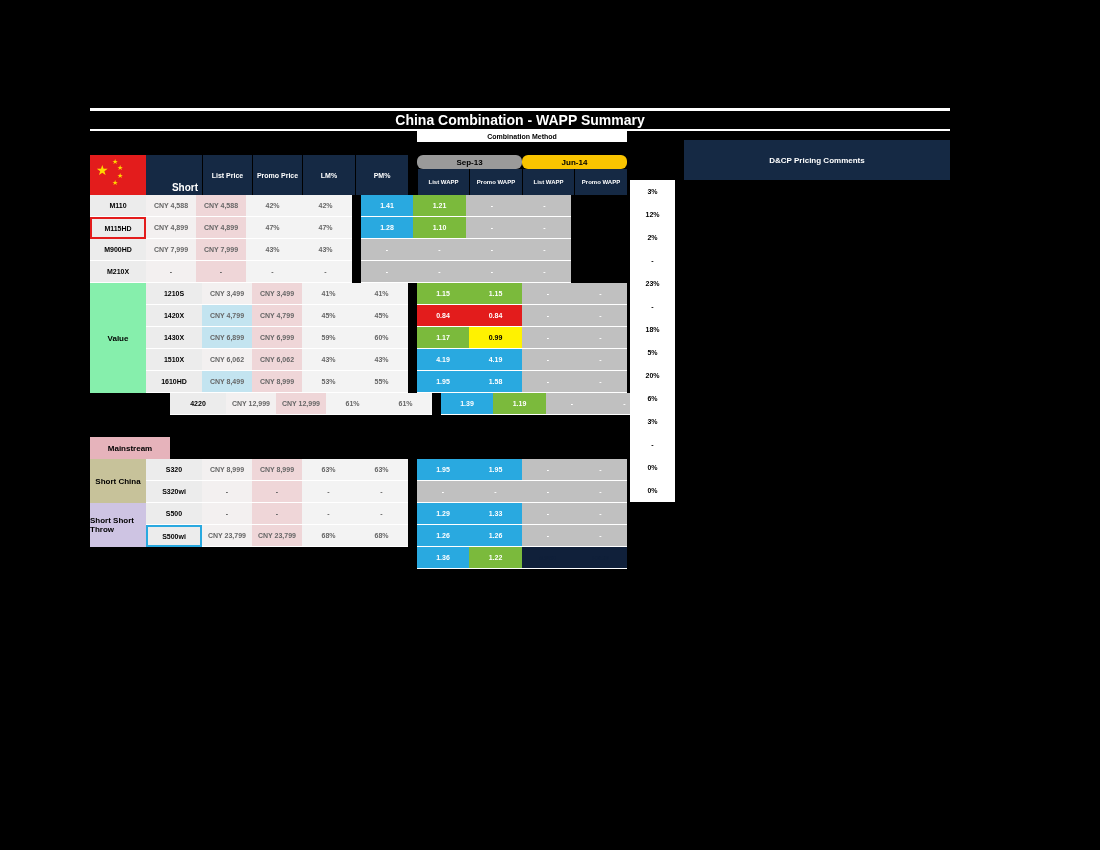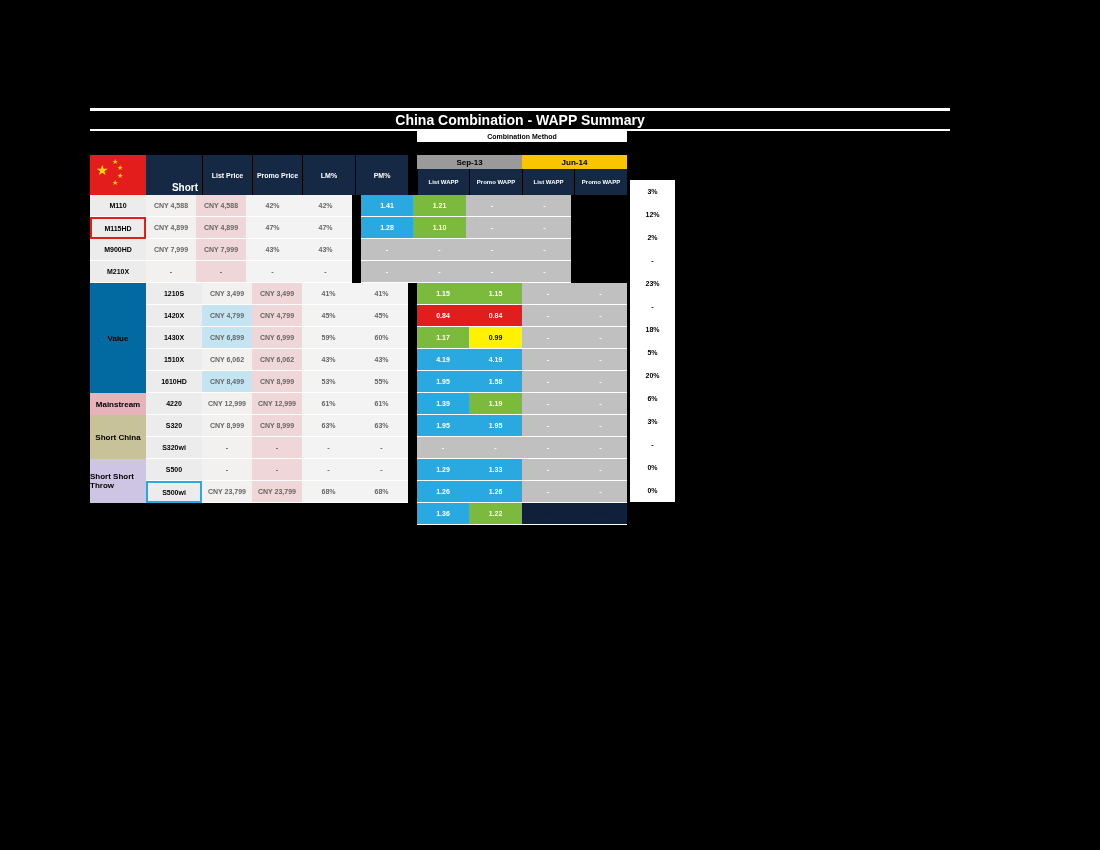--- a/index.html
+++ b/index.html
@@ -5,42 +5,42 @@
   body { margin:0; padding:0; background:#000; font-family: Arial, Helvetica, sans-serif; width:1100px; height:850px; overflow:hidden; }
   .sheet { position:absolute; left:90px; top:108px; width:955px; background:#000; }
   .title { color:#fff; background:#000; font:bold 14px Arial; text-align:center; padding:1px 0; width:860px; border-top:3px solid #fff; border-bottom:2px solid #fff;}
   .comb { color:#000; background:#fff; font:bold 7px Arial; text-align:center; width:210px; position:absolute; left:327px; top:23px; padding:2px 0;}
   .flag { width:56px; height:40px; background:#e31c1c; position:relative; }
   .star { position:absolute; color:#ffd700; font-size:14px; left:6px; top:7px; }
   .sstar { position:absolute; color:#ffd700; font-size:7px; }
   .china-lbl { width:56px; height:40px; background:#152944; color:#fff; font:bold 10px Arial; display:flex; align-items:flex-end; justify-content:flex-end; padding:0 4px 2px 0; box-sizing:border-box;}
   .colh { background:#152944; color:#fff; font:bold 7px Arial; display:flex; align-items:center; justify-content:center; height:40px; box-sizing:border-box; border-left:1px solid #000;}
   .period-row { display:flex; height:14px; }
-  .period { font:bold 8px Arial; color:#fff; display:flex; align-items:center; justify-content:center; box-sizing:border-box;}
+  .period { font:bold 8px Arial; color:#fff; display:flex; align-items:center; justify-content:center; box-sizing:border-box;border-radius:6px;}
   .subh { background:#152944; color:#fff; font:bold 6px Arial; display:flex; align-items:center; justify-content:center; height:26px; box-sizing:border-box; border-left:1px solid #000;}
   .row { display:flex; height:22px; }
   .cat { background:#ececec; font:bold 8px Arial; display:flex; align-items:center; justify-content:center; box-sizing:border-box;}
   .model { width:56px; background:#ececec; font:bold 7px Arial; display:flex; align-items:center; justify-content:center; box-sizing:border-box; border-bottom:1px solid #fff;}
   .cell { font:bold 7px Arial; display:flex; align-items:center; justify-content:center; box-sizing:border-box; border-bottom:1px solid #fff; color:#666;}
   .comments-hdr { position:absolute; left:594px; top:32px; width:266px; height:40px; background:#152944; color:#fff; font:bold 8px Arial; display:flex; align-items:center; justify-content:center;}
   .pct-col { position:absolute; left:540px; top:72px; width:45px; }
   .pct { height:22px; background:#fff; color:#000; font:bold 7px Arial; display:flex; align-items:center; justify-content:center; border-bottom:1px solid #fff;}
   
   .bg-lp { background:#f3f0f0; }
   .bg-pp { background:#efd6d8; }
   .bg-lpb { background:#c3e4f0; }
   .bg-g  { background:#f3f3f3; }
   .bg-green { background:#7bba3c; color:#fff; }
   .bg-blue { background:#29a9e0; color:#fff; }
   .bg-red { background:#e31c1c; color:#fff; }
   .bg-yellow { background:#fff200; color:#000; }
   .bg-grey { background:#c0c0c0; color:#fff; }
   .bg-darknavy { background:#10203a; color:#10203a;}
   .catMobile { background:#b7c6dd; }
-  .catValue { background:#0369a1; }
+  .catValue { background:#86efac; }
   .catMainstream { background:#e6b3bb; }
   .catShortThrow { background:#c7c29a; }
   .catUltra { background:#cec4e3; }
 </style>
 </head>
 <body>
 
 <div class="sheet">
   <div class="title">China Combination - WAPP Summary</div>
   <div class="comb">Combination Method</div>
@@ -67,20 +67,21 @@
       </div>
       <div style="display:flex;">
         <div class="subh" style="width:52px">List WAPP</div>
         <div class="subh" style="width:53px">Promo WAPP</div>
         <div class="subh" style="width:52px">List WAPP</div>
         <div class="subh" style="width:53px">Promo WAPP</div>
       </div>
     </div>
   </div>
 
+  <div class="comments-hdr">D&amp;CP Pricing Comments</div>
 
   <div id="rows-container">
       <div style="display: flex;">
         <div>
           <div class="row">
             <div class="model" style="">M110</div>
             <div class="cell bg-lp" style="width:50px">CNY 4,588</div>
             <div class="cell bg-pp" style="width:50px">CNY 4,588</div>
             <div class="cell bg-g" style="width:53px">42%</div>
             <div class="cell bg-g" style="width:53px">42%</div>
@@ -187,21 +188,21 @@
             <div class="cell bg-g" style="width:53px">55%</div>
             <div style="width:9px"></div>
             <div class="cell bg-blue" style="width:52px">1.95</div>
             <div class="cell bg-blue" style="width:53px">1.58</div>
             <div class="cell bg-grey" style="width:52px">-</div>
             <div class="cell bg-grey" style="width:53px">-</div>
           </div>
         </div>
       </div>
       <div style="display: flex;">
-        <div class="cat catMainstream" style="width: 56px; height: 22px;">Mainstream</div>
+        <div class="cat catMainstream" style="width: 80px; height: 22px; margin-top: 44px;">Mainstream</div>
         <div>
           <div class="row">
             <div class="model" style="">4220</div>
             <div class="cell bg-lp" style="width:50px">CNY 12,999</div>
             <div class="cell bg-pp" style="width:50px">CNY 12,999</div>
             <div class="cell bg-g" style="width:53px">61%</div>
             <div class="cell bg-g" style="width:53px">61%</div>
             <div style="width:9px"></div>
             <div class="cell bg-blue" style="width:52px">1.39</div>
             <div class="cell bg-green" style="width:53px">1.19</div>

